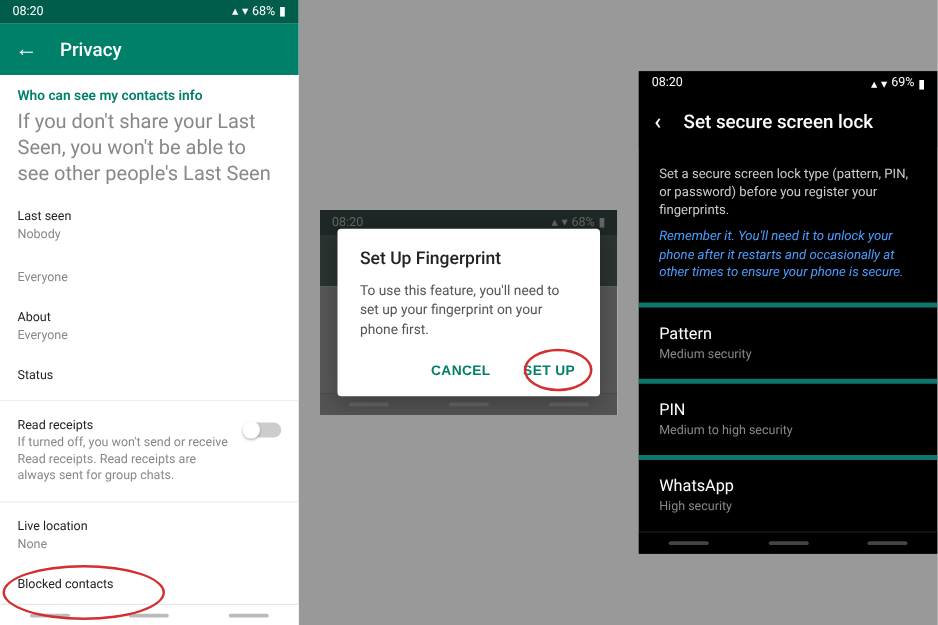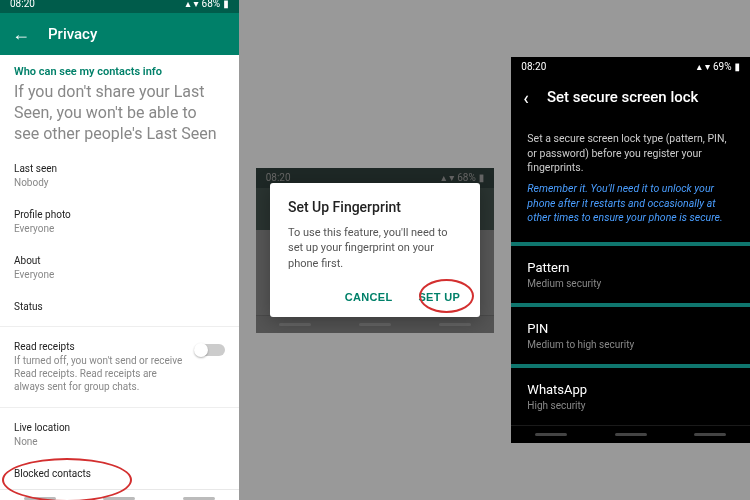--- a/index.html
+++ b/index.html
@@ -82,21 +82,20 @@
     </div>
     <div class="content">
       <div class="section-header">Who can see my contacts info</div>
       <div class="section-sub">If you don't share your Last Seen, you won't be able to see other people's Last Seen</div>
 
       <div class="item">
         <div class="item-title">Last seen</div>
         <div class="item-sub">Nobody</div>
       </div>
       <div class="item">
-        <div class="item-title">Profile photo</div>
         <div class="item-sub">Everyone</div>
       </div>
       <div class="item">
         <div class="item-title">About</div>
         <div class="item-sub">Everyone</div>
       </div>
       <div class="item">
         <div class="item-title">Status</div>
       </div>
       <div class="divider"></div>

